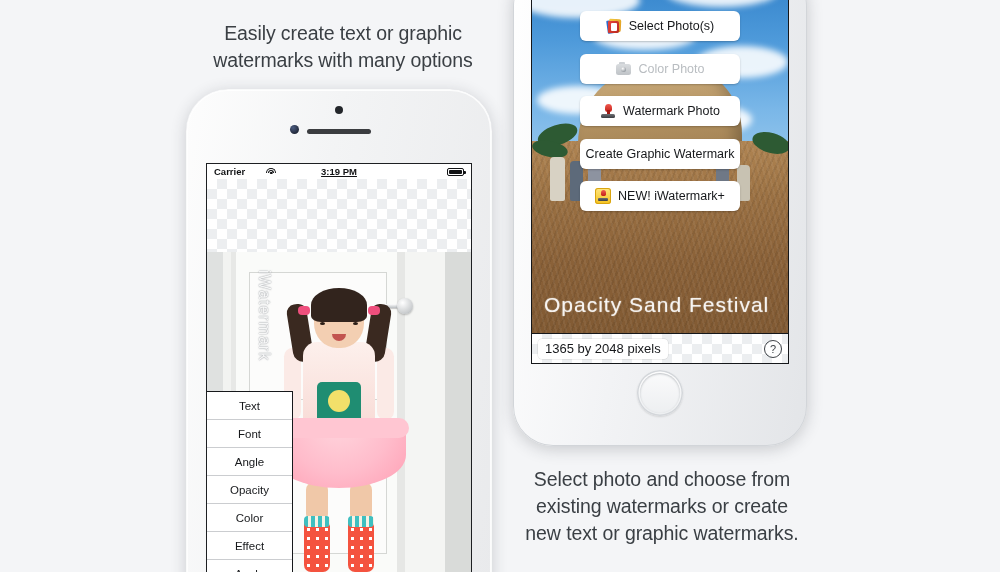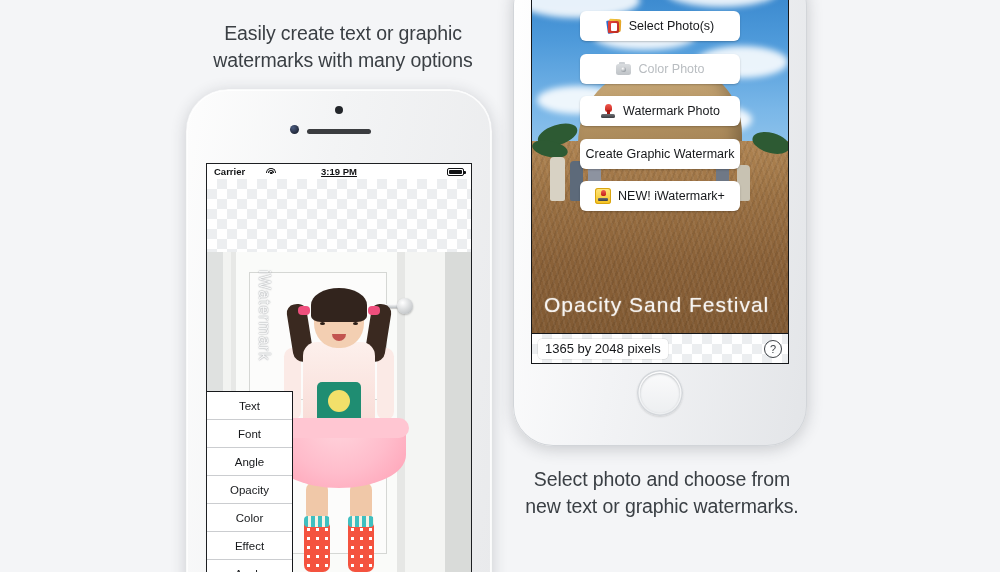--- a/index.html
+++ b/index.html
@@ -380,20 +380,21 @@
 
 <div class="stage">
 
   <div class="caption" id="caption-left">
     <span class="caption-line">Easily create text or graphic</span>
     <span class="caption-line">watermarks with many options</span>
   </div>
 
   <div class="caption" id="caption-right">
     <span class="caption-line">Select photo and choose from</span>
+    <span class="caption-line">existing watermarks or create</span>
     <span class="caption-line">new text or graphic watermarks.</span>
   </div>
 
   <div id="phone-right">
     <div class="screen-r">
 
       <div class="photo-right">
         <div class="sky"></div>
         <div class="cloud" style="left:-6%;top:4%;width:48%;height:9%;"></div>
         <div class="cloud" style="left:52%;top:2%;width:44%;height:8%;"></div>

